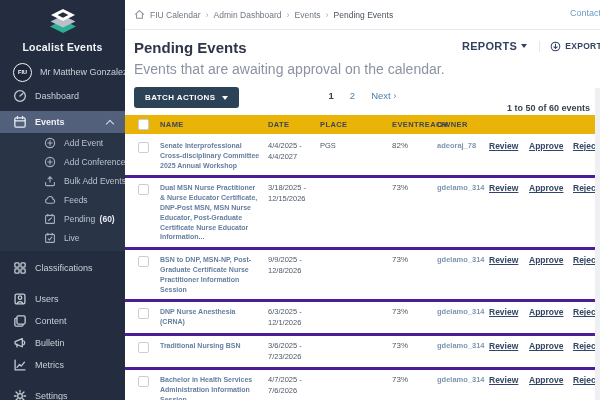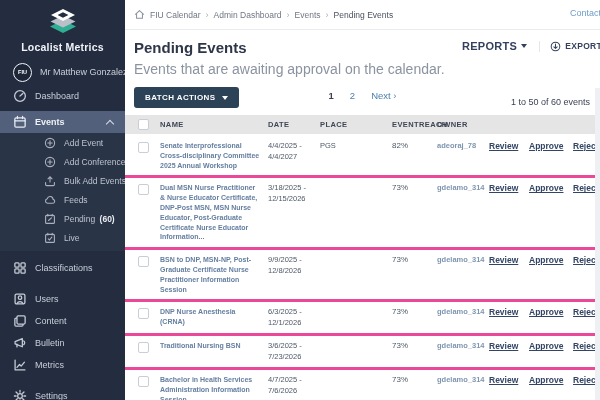--- a/index.html
+++ b/index.html
@@ -50,28 +50,28 @@
     border-top:4px solid #33415e; display:inline-block; }
 
   .toolbar { position:relative; padding:9px 9px 8px 9px; height:38px; }
   .batch-btn { display:inline-flex; align-items:center; gap:6px; background:#2c4257; color:#fff;
     font-size:8px; font-weight:bold; letter-spacing:.4px; padding:6px 11px; border-radius:3px; cursor:pointer; }
   .batch-btn .tri-down { border-top-color:#fff; }
   .pager { position:absolute; left:50%; transform:translateX(-50%); top:13px; display:flex; gap:16px;
     font-size:9.5px; align-items:center; }
   .pg-cur { color:#3a4354; font-weight:bold; }
   .pg-link { color:#4a7fae; cursor:pointer; }
-  .count { position:absolute; right:10px; top:20px; font-size:9px; font-weight:normal; color:#3a4252; }
+  .count { position:absolute; right:10px; top:26px; font-size:9px; font-weight:bold; color:#3a4252; }
 
   
   .tbl { width:100%; }
   .trow { display:grid; grid-template-columns:35px 108px 52px 72px 45px 52px 40px 44px auto; align-items:start; }
-  .thead { background:#e5e5e5; height:19px; align-items:center; margin-bottom:2px; }
+  .thead { background:#eab308; height:19px; align-items:center; margin-bottom:2px; }
   .th { font-size:7.5px; font-weight:bold; color:#3e4656; letter-spacing:.4px; }
-  .trow.body { background:#fff; border-bottom:3px solid #ec4899; padding:5px 0; }
+  .trow.body { background:#fff; border-bottom:3px solid #4c1d95; padding:5px 0; }
   .cb { width:11px; height:11px; border:1px solid #c9ced6; border-radius:2px; background:#fff;
     margin-left:13px; margin-top:1px; cursor:pointer; }
   .thead .cb { margin-top:0; }
   .name-link { font-size:7px; line-height:1.4; font-weight:bold; color:#647ea0; padding-right:8px;
     filter:blur(0.6px); cursor:pointer; }
   .dt { font-size:7.5px; line-height:1.4; color:#4e5866; white-space:pre-line; }
   .pl { font-size:7.5px; color:#4e5866; }
   .rc { font-size:8px; color:#4e5866; }
   .ow { font-size:7.5px; font-weight:bold; color:#7e95b0; filter:blur(0.6px); cursor:pointer; }
   .act { font-size:8.5px; font-weight:bold; color:#324564; text-decoration:underline; cursor:pointer; white-space:nowrap; }
@@ -88,21 +88,21 @@
   <aside class="sidebar">
     <div class="brand">
       <span style="display:inline-block">
         <svg width="36" height="27" viewBox="0 0 36 27">
           <polygon points="18,13 31,19.5 18,26 5,19.5" fill="#2fae93"></polygon>
           <polygon points="18,8.5 30.5,14.5 18,20.5 5.5,14.5" fill="#b9c0ca"></polygon>
           <polygon points="18,2 30,8 18,14 6,8" fill="#ffffff"></polygon>
           <polygon points="18,5.3 23.4,8 18,10.7 12.6,8" fill="#232d3f"></polygon>
         </svg>
       </span>
-      <div class="brand-name">Localist Metrics</div>
+      <div class="brand-name">Localist Events</div>
     </div>
 
     <div class="nav-item user-row">
       <span class="avatar">FIU</span>
       <span class="nav-label">Mr Matthew Gonzalez</span>
     </div>
 
     <div class="nav-item">
       <span class="ic">
         <svg width="14" height="14" viewBox="0 0 12 12" fill="none" stroke="#c6ccd6" stroke-width="1.1" stroke-linecap="round">

